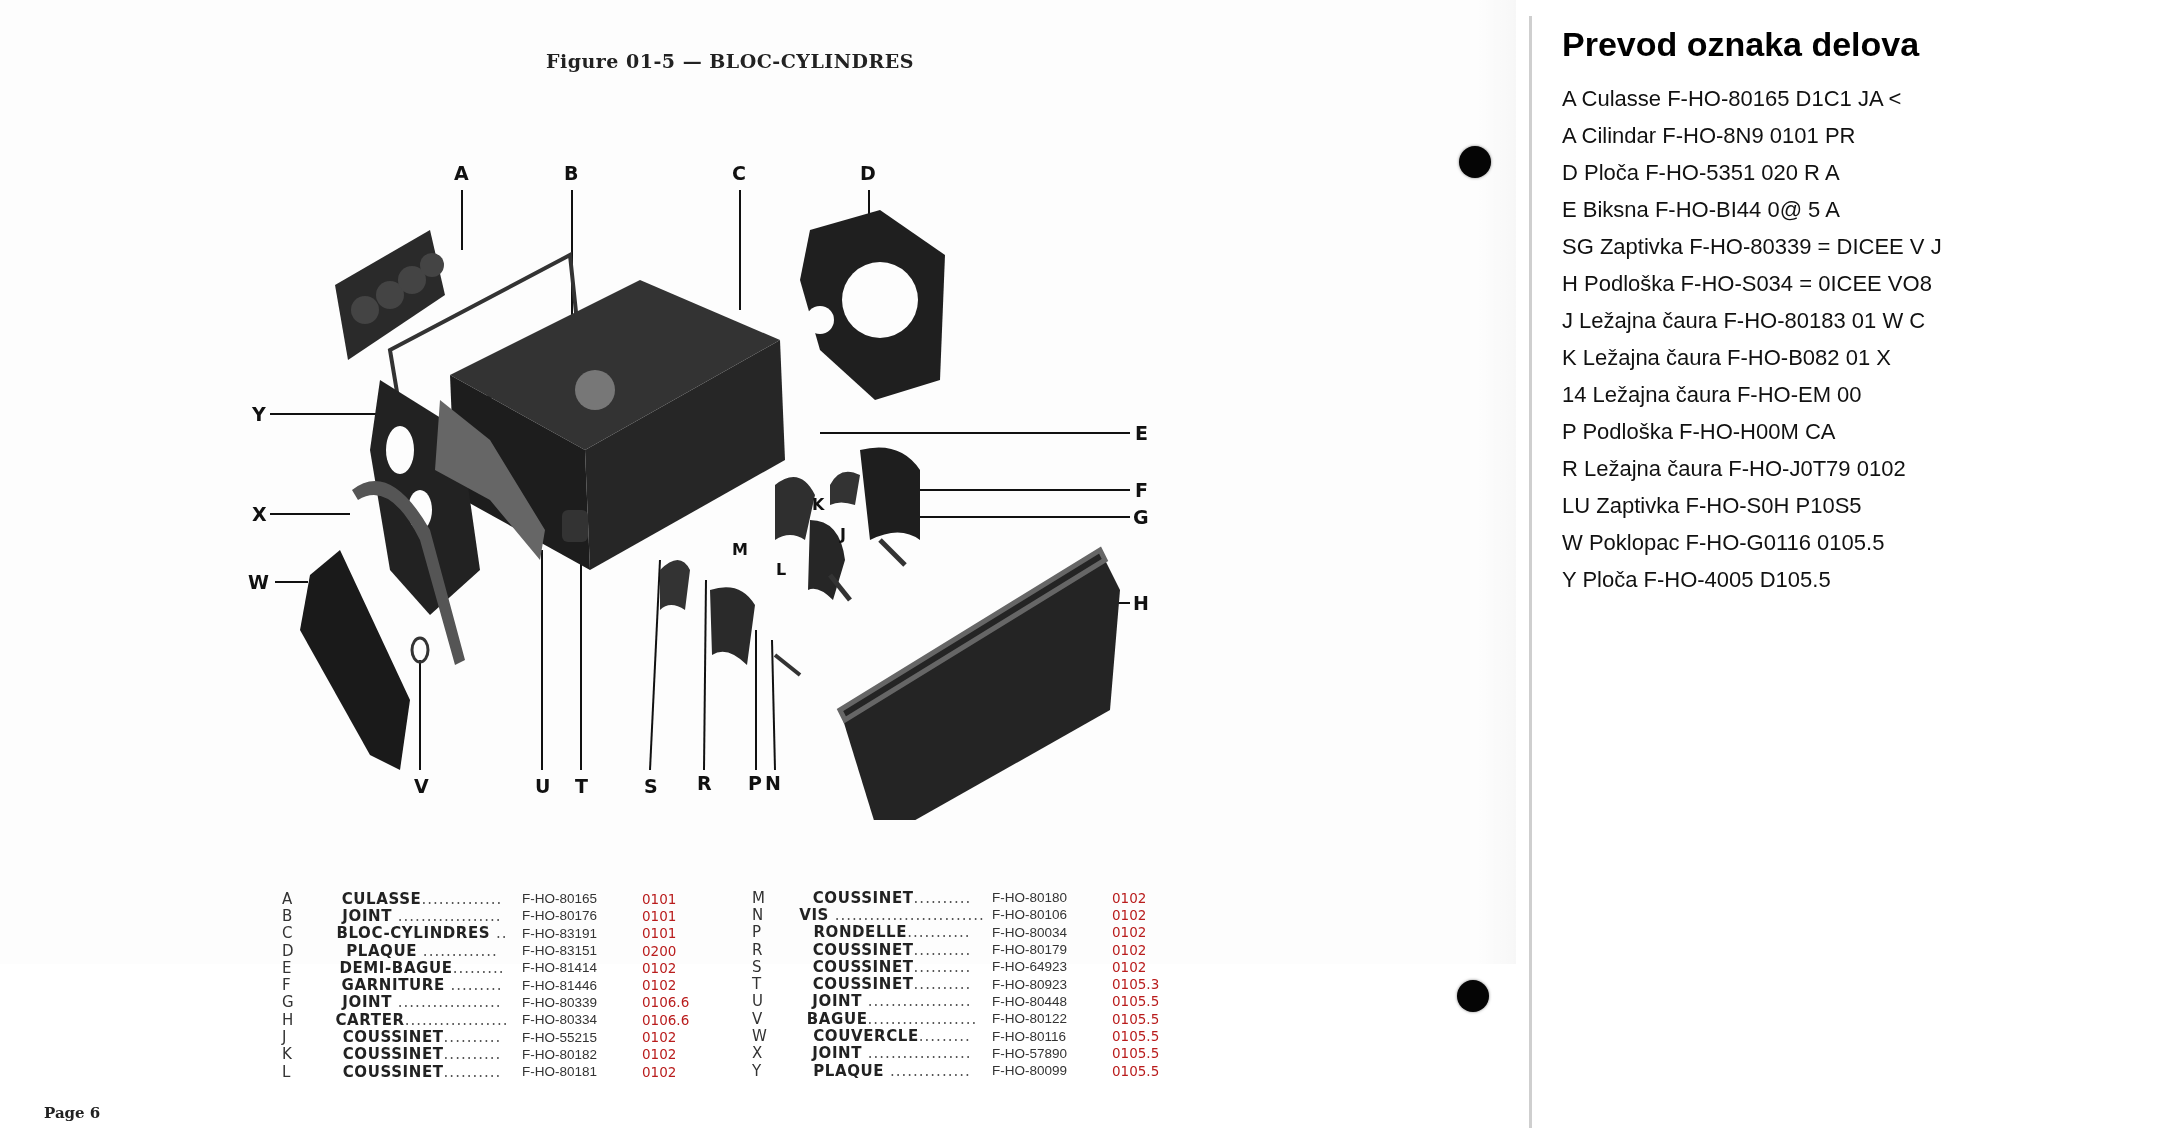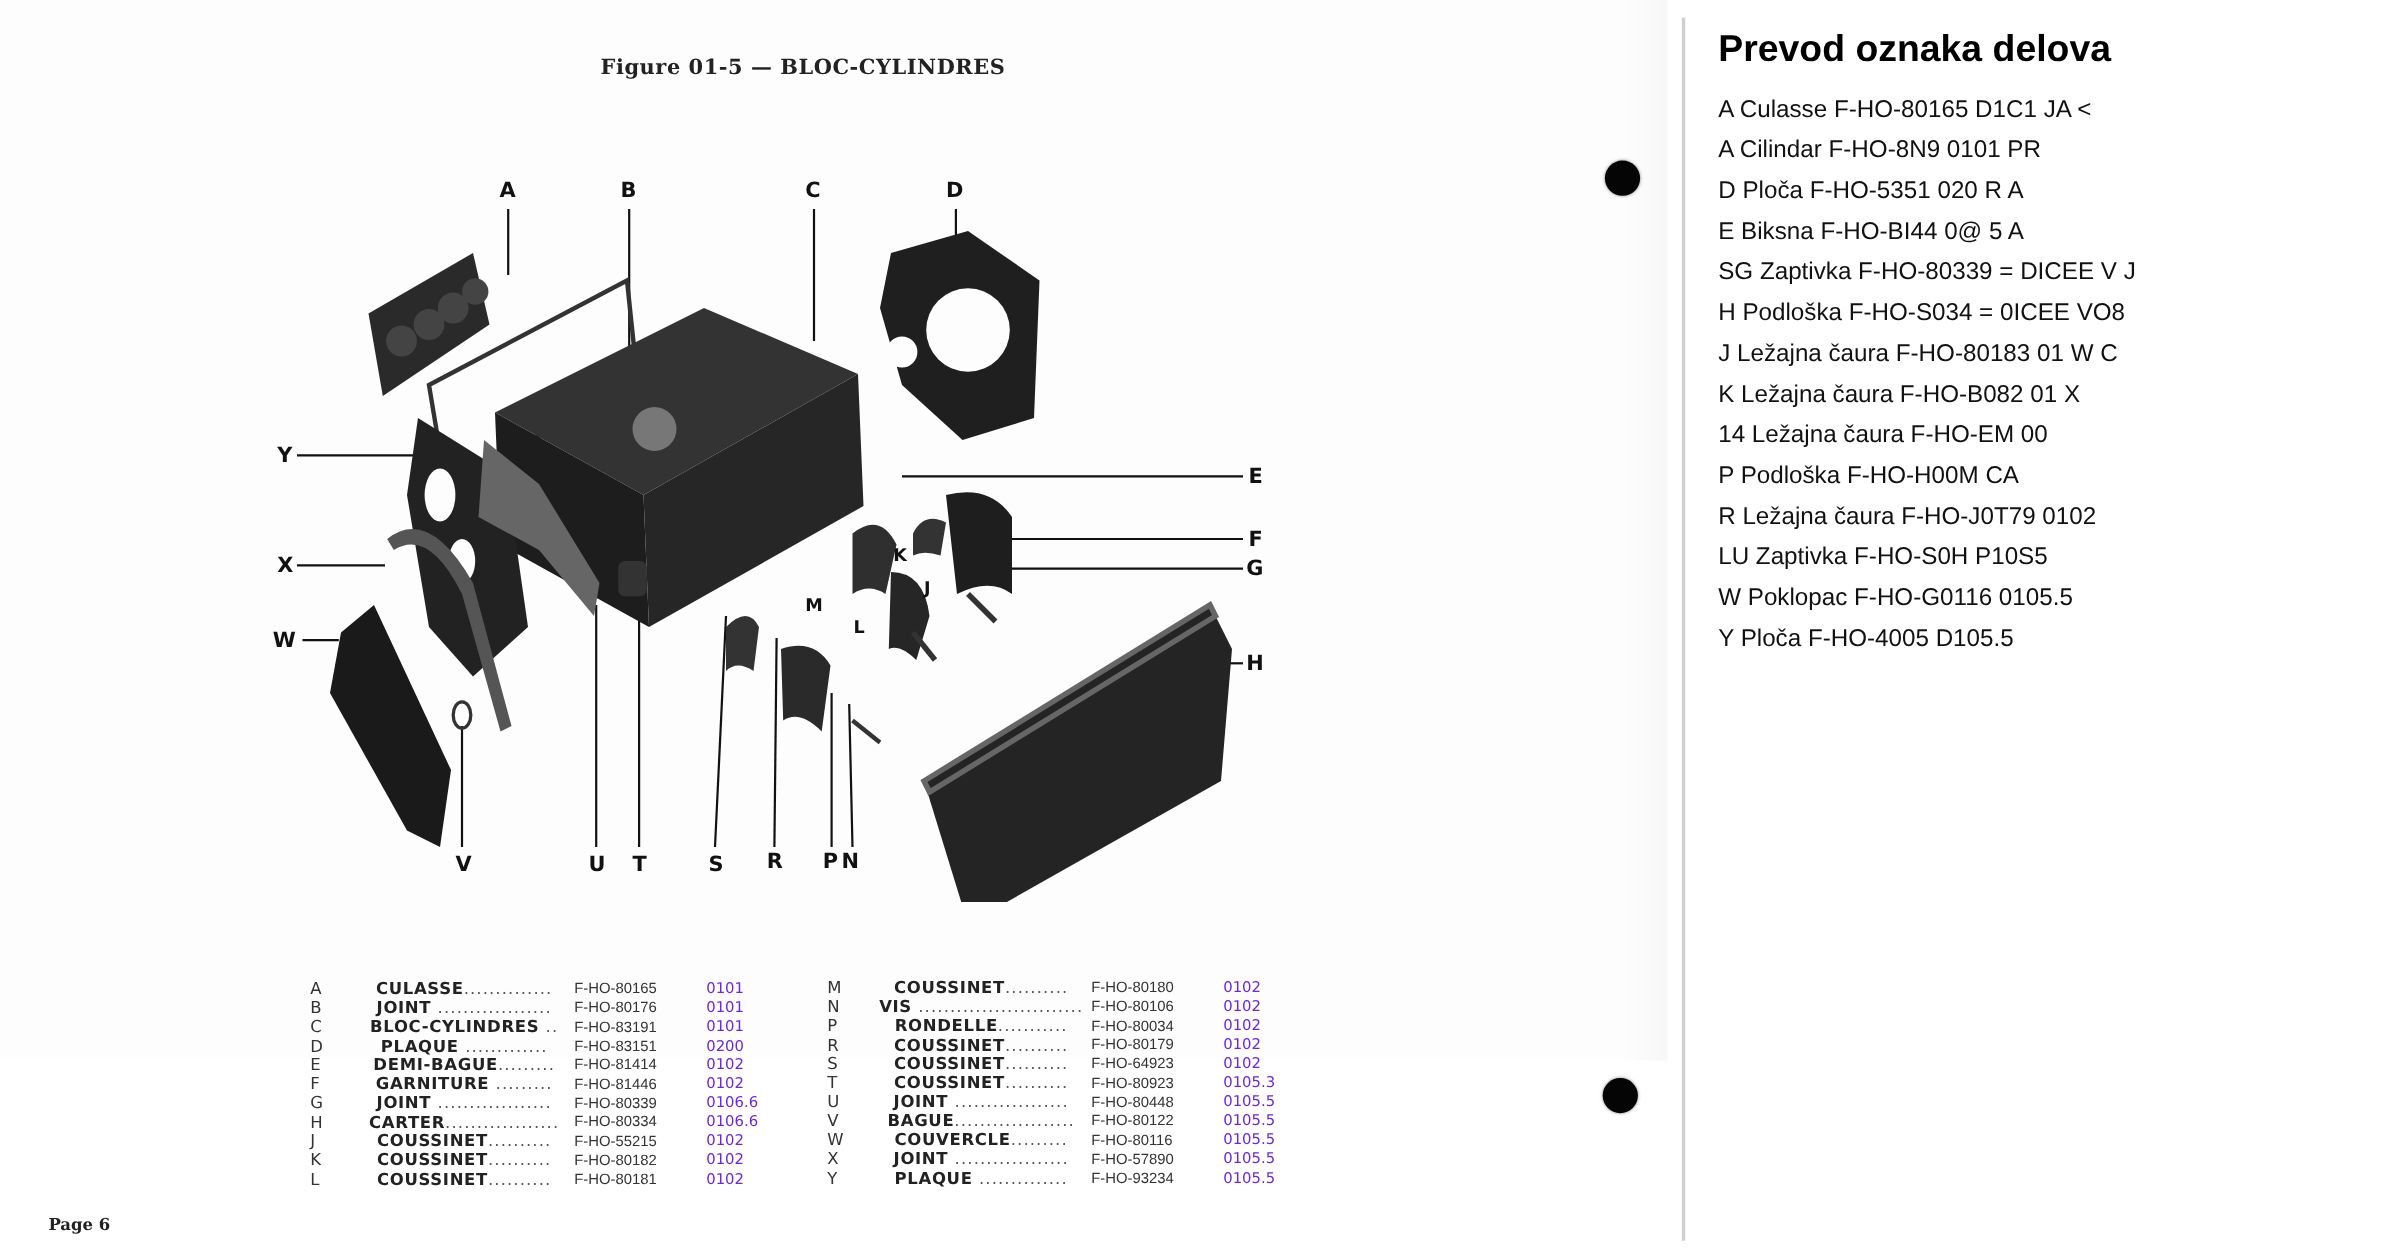--- a/index.html
+++ b/index.html
@@ -15,21 +15,21 @@
   .callout { position: absolute; font-family: "DejaVu Sans", sans-serif; font-weight: bold; font-size: 19px; color: #111; }
 
   .hole { position: absolute; width: 32px; height: 32px; border-radius: 50%; background: #050505; box-shadow: 0 0 3px rgba(0,0,0,0.5); }
 
   .parts-table { position: absolute; top: 890px; font-family: "DejaVu Sans", sans-serif; color: #222; }
   .parts-row { display: flex; height: 17.3px; align-items: center; white-space: nowrap; }
   .pr-letter { width: 40px; font-size: 15px; color: #333; text-align: left; }
   .pr-name { width: 200px; font-size: 15px; font-weight: bold; letter-spacing: 0.6px; overflow: hidden; text-align: center; }
   .pr-name .dots { font-weight: normal; color: #555; letter-spacing: 1px; }
   .pr-ref { width: 120px; font-size: 13.5px; color: #333; font-family: "Liberation Sans Narrow", "Liberation Sans", sans-serif; }
-  .pr-code { width: 60px; font-size: 13.5px; color: #6d28d9; }
+  .pr-code { width: 60px; font-size: 13.5px; color: #b91c1c; }
 
   .page-number { position: absolute; left: 44px; top: 1104px; font-family: "DejaVu Serif", serif; font-weight: bold; font-size: 15px; color: #222; }
 
   
   .divider { position: absolute; left: 1529px; top: 16px; width: 3px; height: 1112px; background: #cfcfcf; }
 
   
   .translation { position: absolute; left: 1562px; top: 22px; width: 600px; }
   .translation h1 { margin: 0 0 14px 0; font-size: 34px; font-weight: bold; color: #000; line-height: 44px; }
   .translation ul { list-style: none; margin: 0; padding: 0; }
@@ -269,21 +269,21 @@
       </div>
     <div class="parts-row">
         <span class="pr-letter">X</span>
         <span class="pr-name"><span>JOINT</span><span class="dots"> ..................</span></span>
         <span class="pr-ref">F-HO-57890</span>
         <span class="pr-code">0105.5</span>
       </div>
     <div class="parts-row">
         <span class="pr-letter">Y</span>
         <span class="pr-name"><span>PLAQUE</span><span class="dots"> ..............</span></span>
-        <span class="pr-ref">F-HO-93234</span>
+        <span class="pr-ref">F-HO-80099</span>
         <span class="pr-code">0105.5</span>
       </div>
   </div>
 
   <div class="page-number">Page 6</div>
 
   <div class="hole" style="left:1459px; top:146px;"></div>
   <div class="hole" style="left:1457px; top:980px;"></div>
 </div>
 

